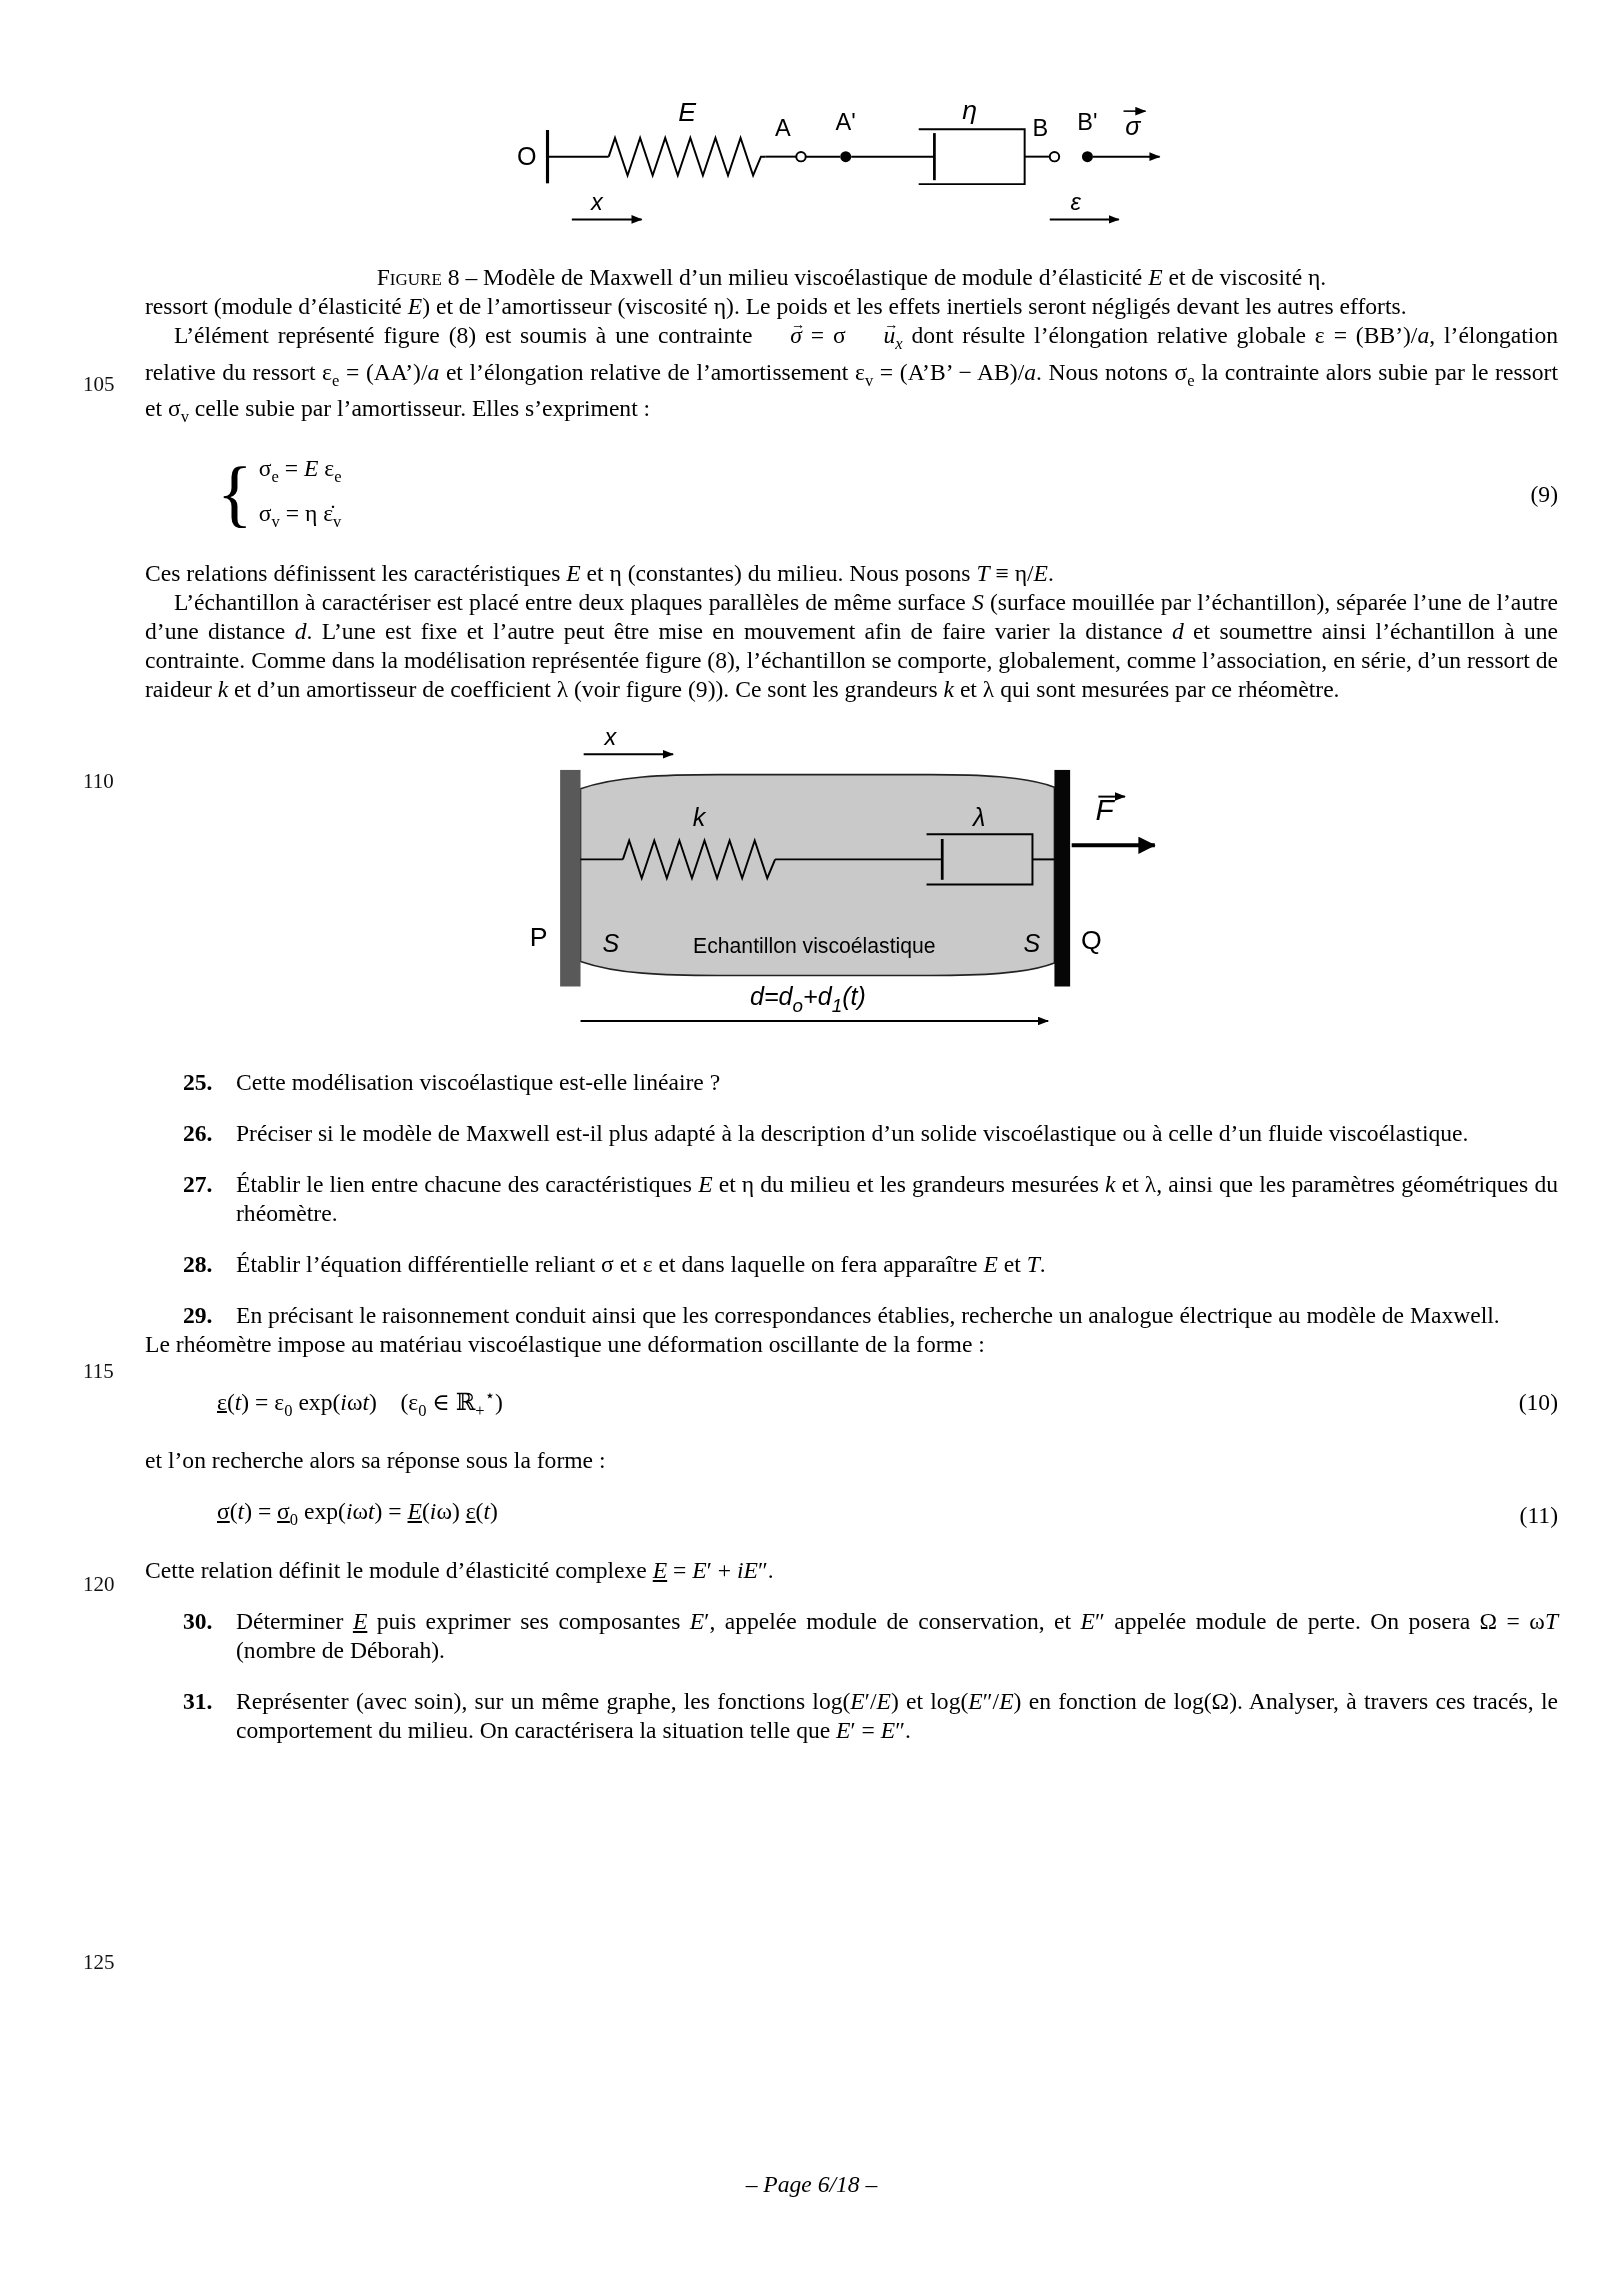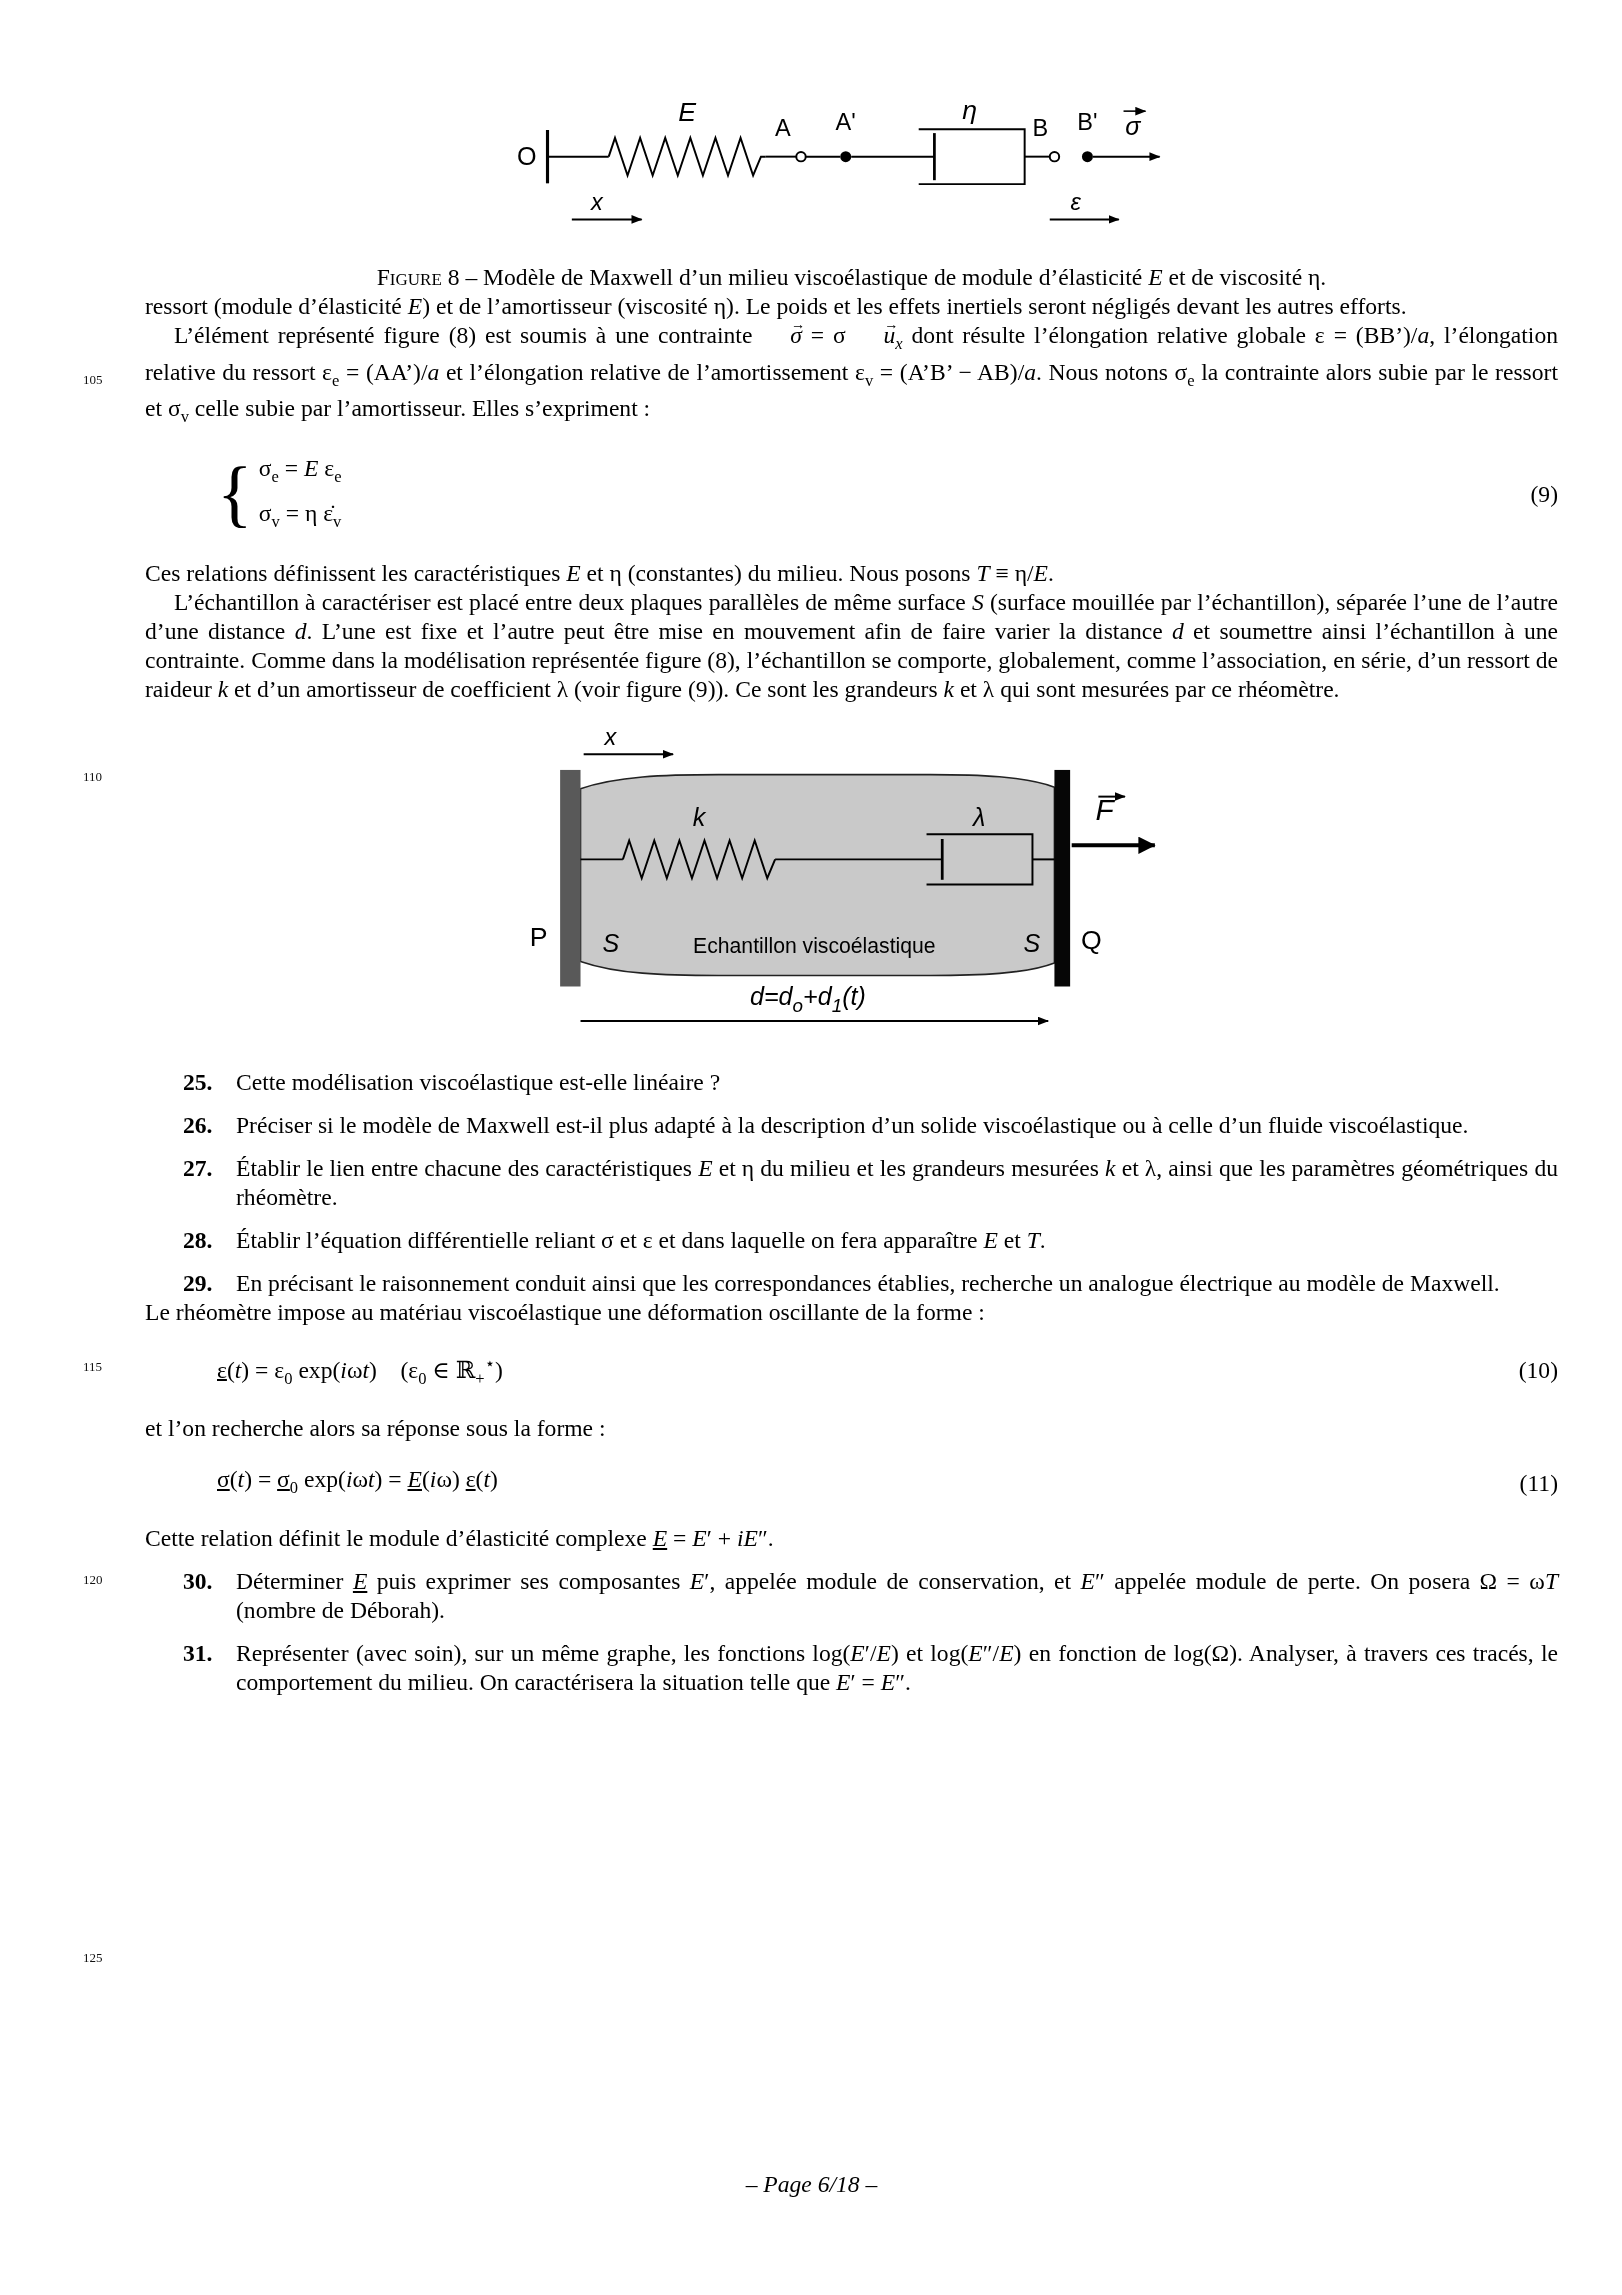--- a/index.html
+++ b/index.html
@@ -1,39 +1,39 @@
 <!DOCTYPE html>
 <html style="font-size:12.6px"><head>
 <meta charset="utf-8">
 <style>
   html,body{margin:0;padding:0;background:#ffffff;}
   .page{position:relative;width:1623px;height:2295px;background:#fff;color:#000;
         font-family:"Liberation Serif","DejaVu Serif",serif;font-size:23.6px;overflow:hidden;}
   .content{position:absolute;left:145px;top:0;width:1413px;}
-  .lineno{position:absolute;left:83px;width:42px;font-size:13px;color:#111;text-align:left;}
+  .lineno{position:absolute;left:83px;width:42px;font-size:21px;color:#111;text-align:left;}
   .figwrap{display:flex;justify-content:center;}
   .fig8wrap{padding-top:86px;}
   .fig9wrap{margin-top:22px;}
   .caption{text-align:center;margin-top:19px;line-height:30px;}
   p.body{margin:0;text-align:justify;line-height:29px;}
   .indent{text-indent:29px;}
   .p1{margin-top:57px;}
   .p3{margin-top:7.9px;}
   .p5{margin-top:23.6px;}
   .p6{margin-top:23.6px;}
   .p7{margin-top:23.6px;}
   .equation{display:flex;align-items:center;justify-content:space-between;
             padding-left:72px;margin:19px 0;}
   .eq-left{display:flex;align-items:center;}
   .brace{font-size:74px;font-weight:400;line-height:1;margin-right:6.3px;transform:translateY(-2.4px);}
   .eq-line{line-height:36px;}
   .eq-single{line-height:35px;text-align:right;}
   .eq-num{line-height:29px;}
   .questions{margin-top:36px;}
-  .q{display:flex;margin-top:14px;padding-left:38px;}
+  .q{display:flex;margin-top:22px;padding-left:38px;}
   .q-num{flex:0 0 42px;font-weight:700;line-height:29px;}
   .q-text{flex:1;text-align:justify;line-height:29px;margin-left:11px;}
   .footer{position:absolute;left:0;width:100%;top:2171px;text-align:center;font-style:italic;}
   .sc{font-variant:small-caps;}
   .ul{text-decoration:underline;text-underline-offset:2.4px;}
   .vec{position:relative;display:inline-block;font-style:italic;}
   .vec::after{content:"→";position:absolute;left:0.05em;top:-0.80em;font-size:0.60em;font-style:normal;}
   sub,sup{font-size:70%;}
   svg text{font-family:"Liberation Sans","DejaVu Sans",sans-serif;fill:#000;}
   .fl-it{font-style:italic;}

